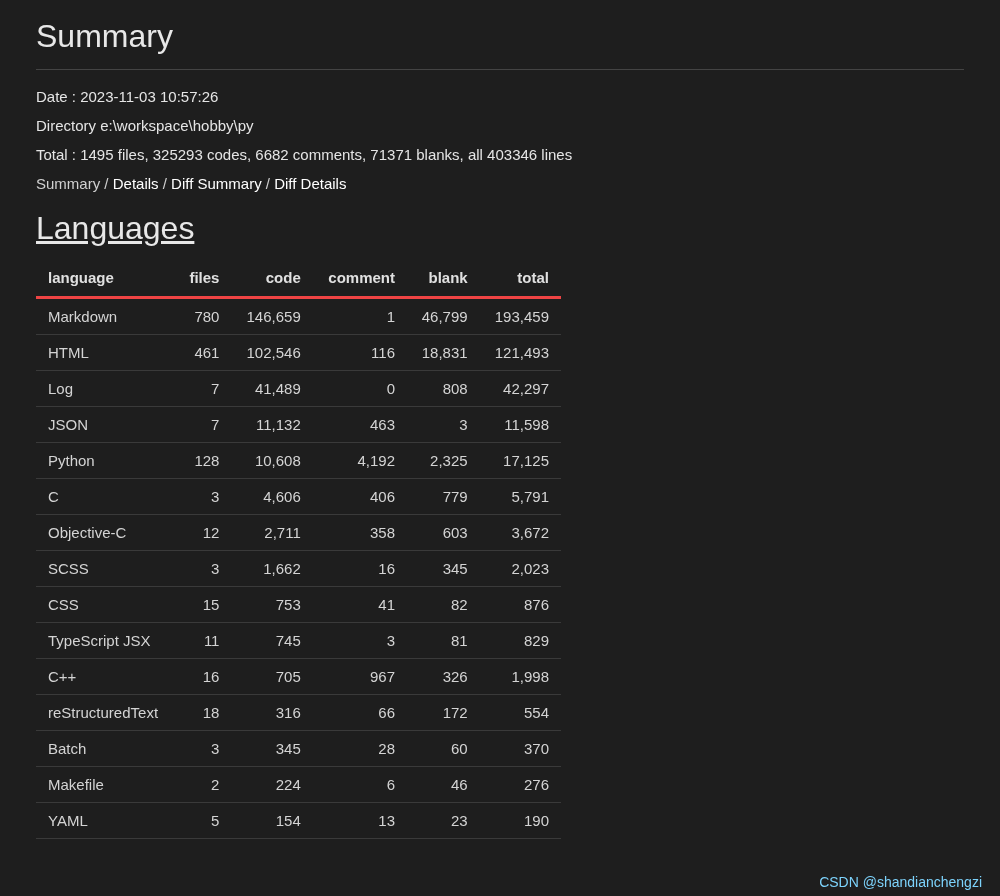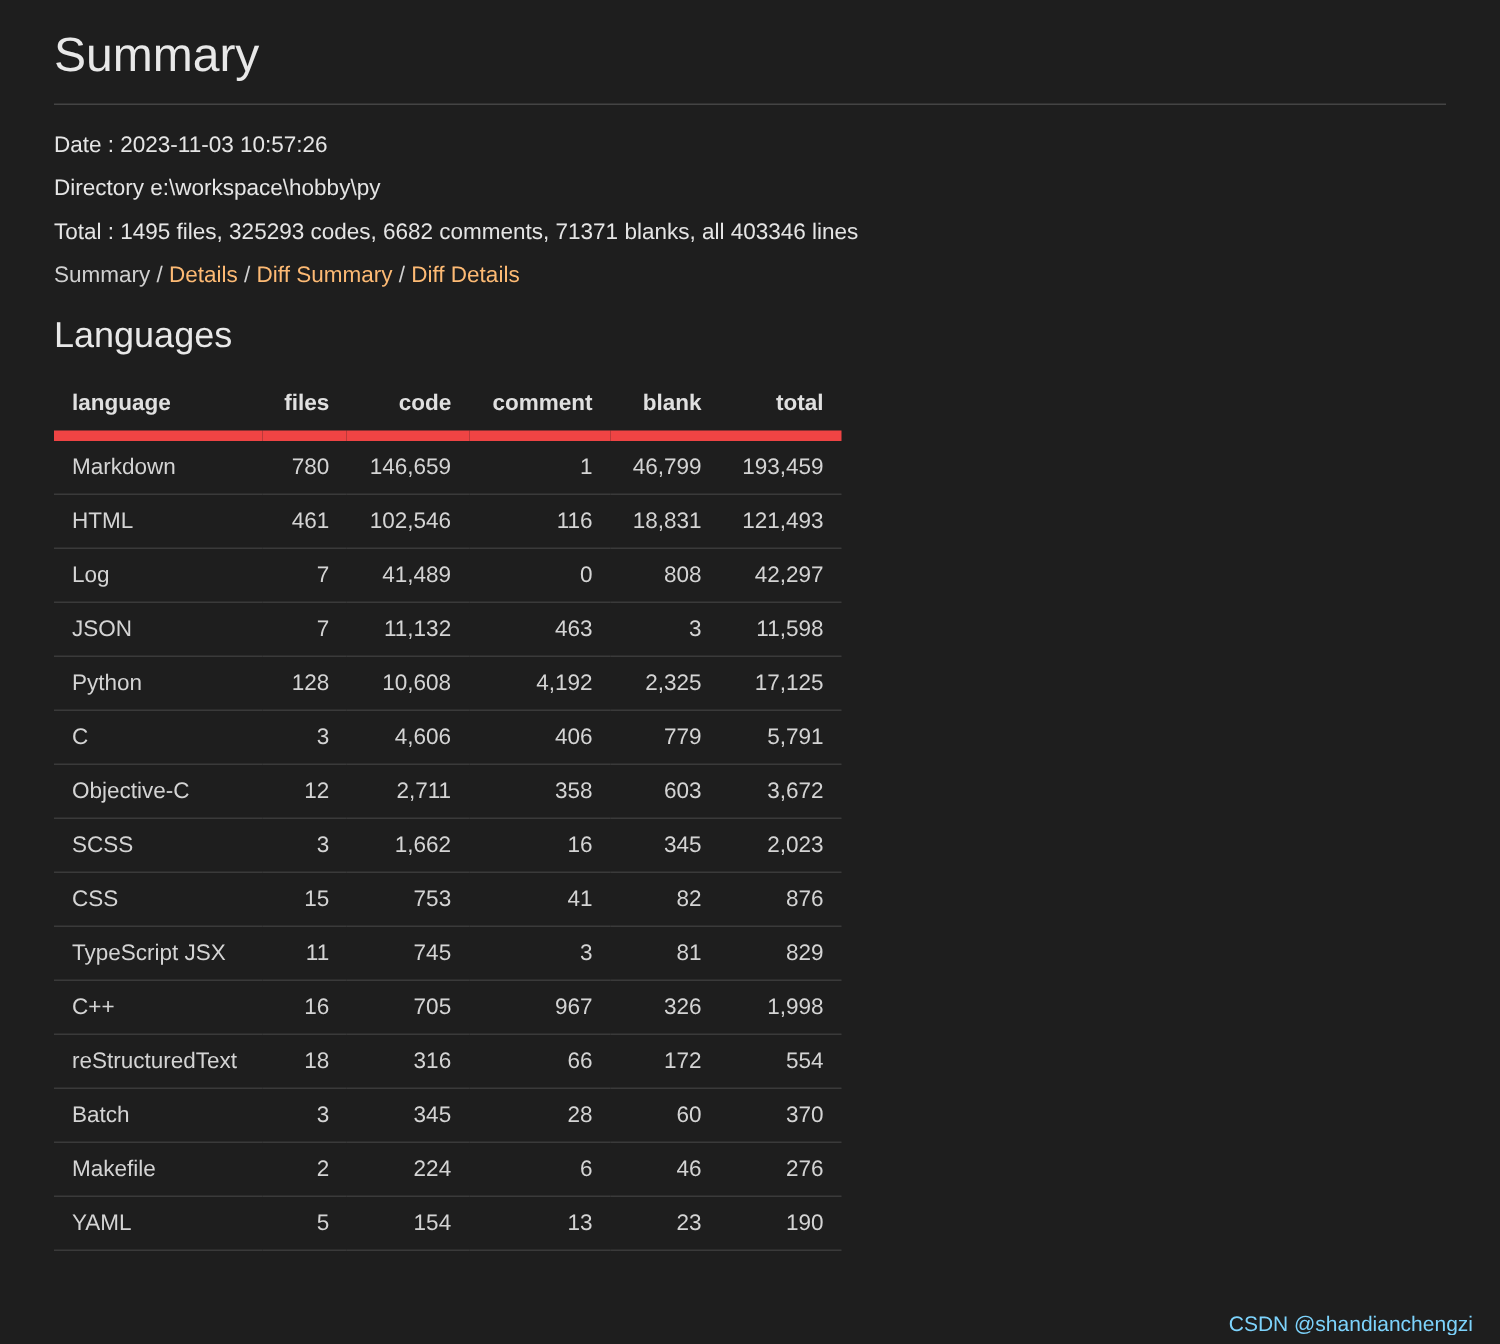--- a/index.html
+++ b/index.html
@@ -16,38 +16,39 @@
   h1.summary-title {
     font-size:32px;
     font-weight:400;
     color:#e8e8e8;
     padding-bottom:14px;
     border-bottom:1px solid #444;
     margin-bottom:18px;
   }
   p.meta { margin:12px 0; color:#e5e5e5; font-size:15px; }
   .breadcrumb { margin:12px 0 18px 0; color:#d0d0d0; font-size:15px; }
-  .breadcrumb a { color:#fdba74; text-decoration:none; cursor:pointer; }
+  .breadcrumb a { color:#ffffff; text-decoration:none; cursor:pointer; }
   h2.section-title {
-    font-size:24px;
+    font-size:32px;
     font-weight:400;
     color:#e8e8e8;
     margin:14px 0 14px 0;
+    text-decoration:underline;
   }
   table.lang-table {
     border-collapse:collapse;
     width:525px;
     font-size:15px;
   }
   table.lang-table th {
     text-align:right;
     font-weight:600;
     color:#e0e0e0;
     padding:8px 12px 10px 12px;
-    border-bottom:7px solid #ef4444;
+    border-bottom:3px solid #ef4444;
   }
   table.lang-table th:first-child { text-align:left; }
   table.lang-table td {
     text-align:right;
     padding:9px 12px;
     border-bottom:1px solid #3a3a3a;
     color:#d4d4d4;
   }
   table.lang-table td:first-child { text-align:left; }
   .watermark {

